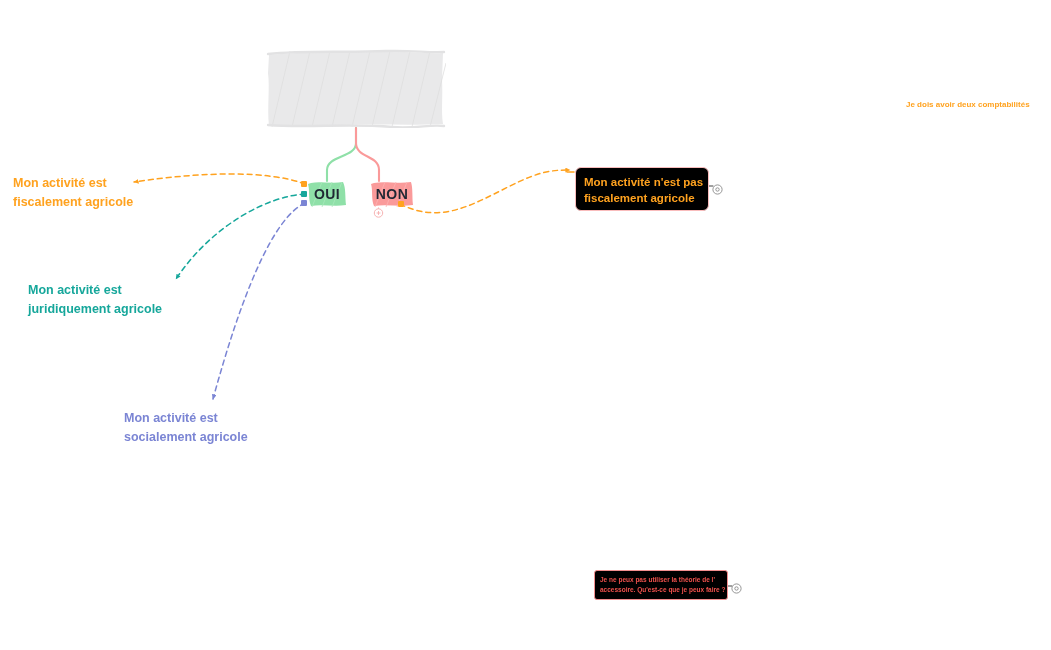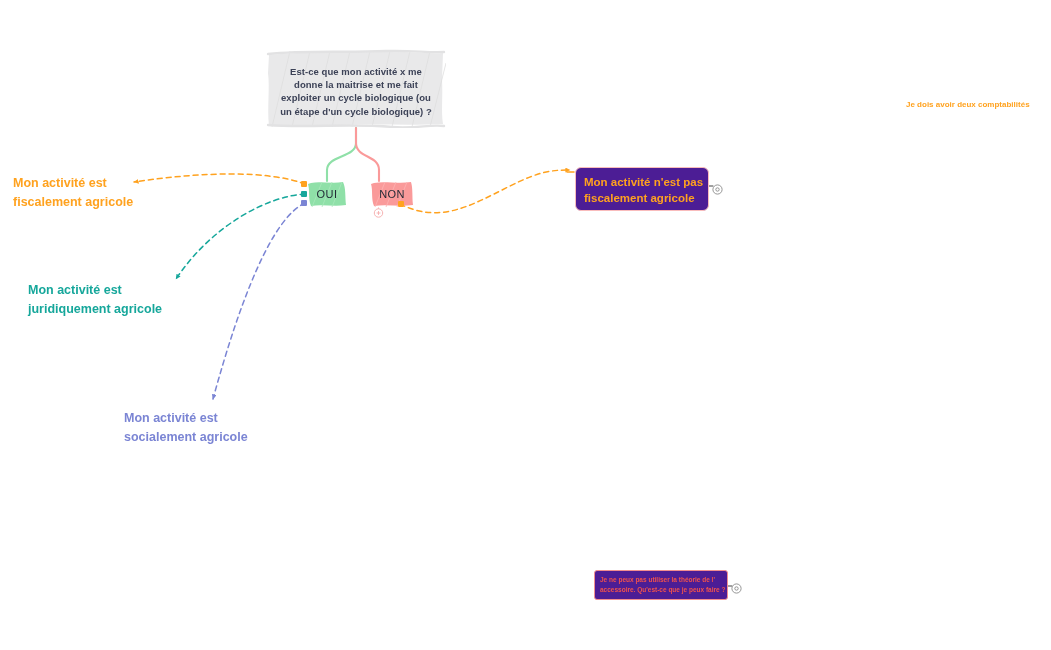--- a/index.html
+++ b/index.html
@@ -56,22 +56,22 @@
     letter-spacing: 0.05px;
     white-space: pre-line;
   }
 
   
   .chip {
     position: absolute;
     display: flex;
     align-items: center;
     justify-content: center;
-    font-size: 11px;
-    font-weight: 400;
+    font-size: 14px;
+    font-weight: 700;
     letter-spacing: 0.4px;
     color: #1f2733;
   }
   .chip .chip-bg {
     position: absolute;
     inset: 0;
     width: 100%;
     height: 100%;
   }
   .chip .chip-label {
@@ -145,21 +145,21 @@
     font-size: 8px;
     line-height: 11px;
     color: #ffa21f;
     font-weight: 700;
   }
 
   
   .card {
     position: absolute;
     box-sizing: border-box;
-    background: #4c1d95;
+    background: #000000;
     border: 1.2px solid #f7b9b9;
     border-radius: 5px;
   }
   #card-non-fiscale {
     left: 575px;
     top: 167px;
     width: 134px;
     height: 44px;
     border-color: #f9bcbc;
     border-radius: 6px;
@@ -258,24 +258,20 @@
         <path d="M66,78 L84,2"></path>
         <path d="M86,78 L104,2"></path>
         <path d="M106,78 L124,2"></path>
         <path d="M126,78 L144,2"></path>
         <path d="M146,78 L164,2"></path>
         <path d="M164,78 L180,14"></path>
       </g>
       <path d="M2,5 C40,1 80,4 120,2 C145,1 162,4 178,3" fill="none" stroke="#e2e2e3" stroke-width="2.4" stroke-linecap="round"></path>
       <path d="M2,76 C42,79 86,74 126,78 C150,80 164,75 178,77" fill="none" stroke="#e2e2e3" stroke-width="2.4" stroke-linecap="round"></path>
     </svg>
-    <div class="question-text">Est-ce que mon activité x me
-donne la maitrise et me fait
-exploiter un cycle biologique (ou
-un étape d'un cycle biologique) ?</div>
   </div>
 
   <div class="chip" id="chip-oui">
     <svg class="chip-bg" viewBox="0 0 42 28" preserveAspectRatio="none">
       <path d="M5,3 C14,1 26,4 37,2 C40,8 39,17 40,25 C28,27 16,24 5,26 C2,19 4,10 2,4 Z" fill="#8fe0a8"></path>
       <g stroke="#a8e8bb" stroke-width="1" opacity="0.8">
         <path d="M6,27 L16,2"></path>
         <path d="M16,27 L26,2"></path>
         <path d="M26,27 L36,2"></path>
       </g>

